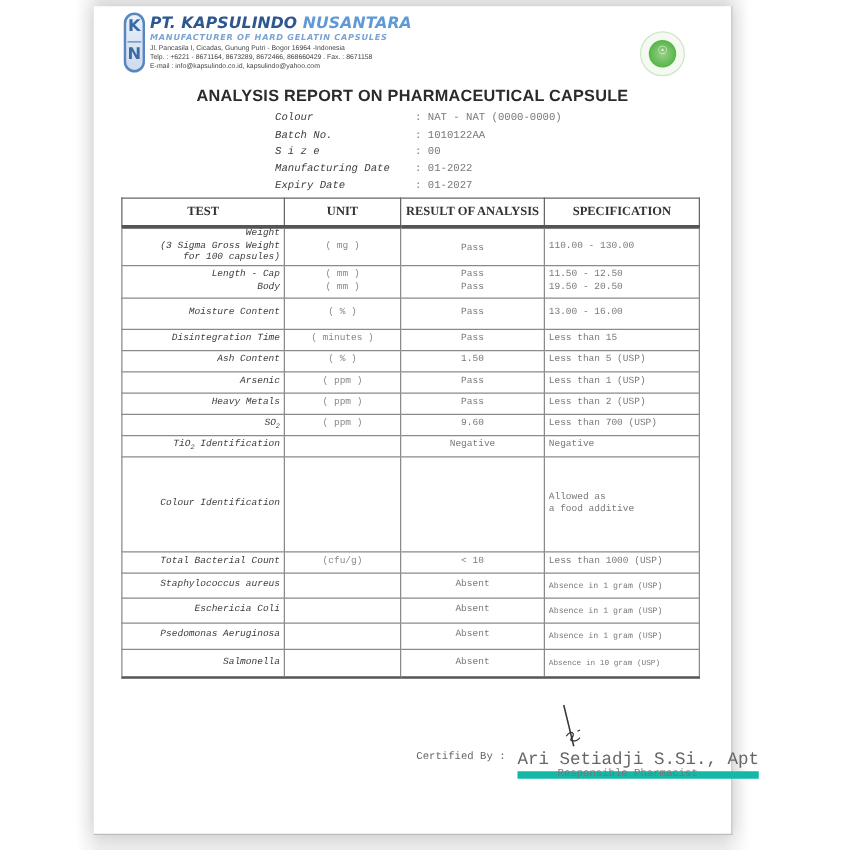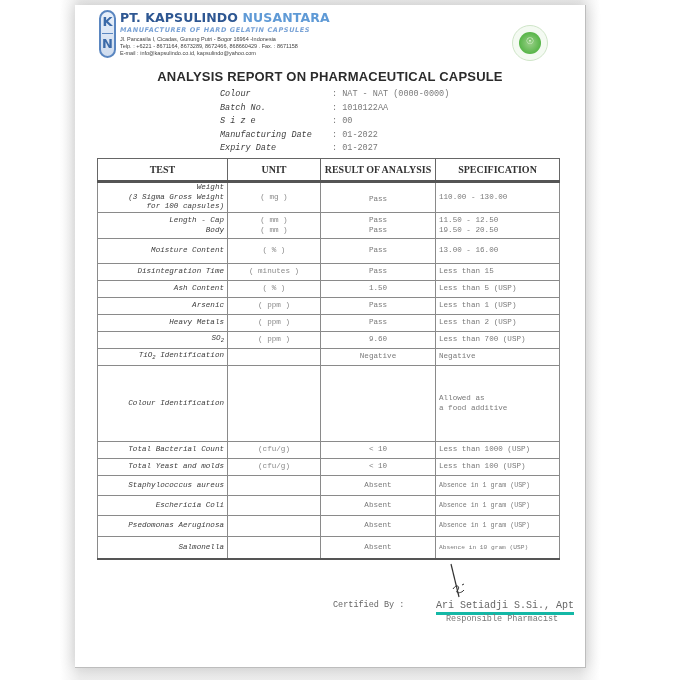--- a/index.html
+++ b/index.html
@@ -27,21 +27,21 @@
   }
   .logo-letter {
     position: absolute; left: 0; width: 100%; text-align: center;
     font-family: "DejaVu Sans", sans-serif; font-weight: bold;
     color: #3b6aa8; font-size: 13px; line-height: 20px;
   }
   .logo-mid { position: absolute; left: 1px; right: 1px; top: 21px; height: 1px; background: #5a86c0; }
   .company-name {
     position: absolute; left: 45px; top: 5px;
     font-family: "DejaVu Sans", sans-serif; font-weight: bold; font-size: 12.5px; color: #2e5792;
-    letter-spacing: 0.1px; white-space: nowrap;
+    letter-spacing: 0.1px; white-space: nowrap; font-style: italic;
   }
   .company-name .accent { color: #5f9ad6; }
   .tagline {
     position: absolute; left: 45px; top: 21px;
     font-family: "DejaVu Sans", sans-serif; font-weight: bold; font-style: italic;
     font-size: 6.5px; color: #7aa3d6; letter-spacing: 0.6px; white-space: nowrap;
   }
   .addr { position: absolute; left: 45px; font-size: 5.5px; color: #444; white-space: nowrap; }
   .seal {
     position: absolute; left: 437px; top: 20px; width: 34px; height: 34px;
@@ -77,21 +77,21 @@
   table.report tr.last td { border-bottom: 2px solid #555; }
   td.test { font-style: italic; color: #3d3d3d; text-align: right; }
   td.unit { text-align: center; color: #8a8a8a; }
   td.result { text-align: center; color: #7a7a7a; }
   td.spec { color: #7a7a7a; padding-left: 7px; }
   td.top { vertical-align: top; padding-top: 3px; }
   .sub { font-size: 5.5px; vertical-align: -2px; }
   .small { font-size: 6.6px; }
 
   .cert { position: absolute; left: 258px; top: 595px; font-family: "Liberation Mono", monospace; font-size: 8.5px; color: #666; white-space: nowrap; }
-  .cert-name { position: absolute; left: 339px; top: 595px; font-family: "Liberation Mono", monospace; font-size: 10px; color: #666; white-space: nowrap; padding-bottom: 1px; border-bottom: 3px solid #14b8a6; margin-left: 22px; }
+  .cert-name { position: absolute; left: 339px; top: 595px; font-family: "Liberation Mono", monospace; font-size: 14px; color: #666; white-space: nowrap; padding-bottom: 1px; border-bottom: 6px solid #14b8a6; }
   .cert-role { position: absolute; left: 339px; top: 609px; font-family: "Liberation Mono", monospace; font-size: 8.5px; color: #777; white-space: nowrap; padding-left: 32px; }
   .signature { position: absolute; left: 372px; top: 558px; width: 24px; height: 40px; }
 </style>
 </head>
 <body>
 
 <div class="shadow-wrap"></div>
 
 <div class="paper">
 
@@ -250,26 +250,20 @@
         </td>
       </tr>
 
       <tr style="height:17px">
         <td class="test">Total Bacterial Count</td>
         <td class="unit">(cfu/g)</td>
         <td class="result">&lt; 10</td>
         <td class="spec">Less than 1000 (USP)</td>
       </tr>
 
-      <tr style="height:17px">
-        <td class="test">Total Yeast and molds</td>
-        <td class="unit">(cfu/g)</td>
-        <td class="result">&lt; 10</td>
-        <td class="spec">Less than 100 (USP)</td>
-      </tr>
 
       <tr style="height:20px">
         <td class="test">Staphylococcus aureus</td>
         <td class="unit"></td>
         <td class="result">Absent</td>
         <td class="spec small">Absence in 1 gram (USP)</td>
       </tr>
 
       <tr style="height:20px">
         <td class="test">Eschericia Coli</td>

